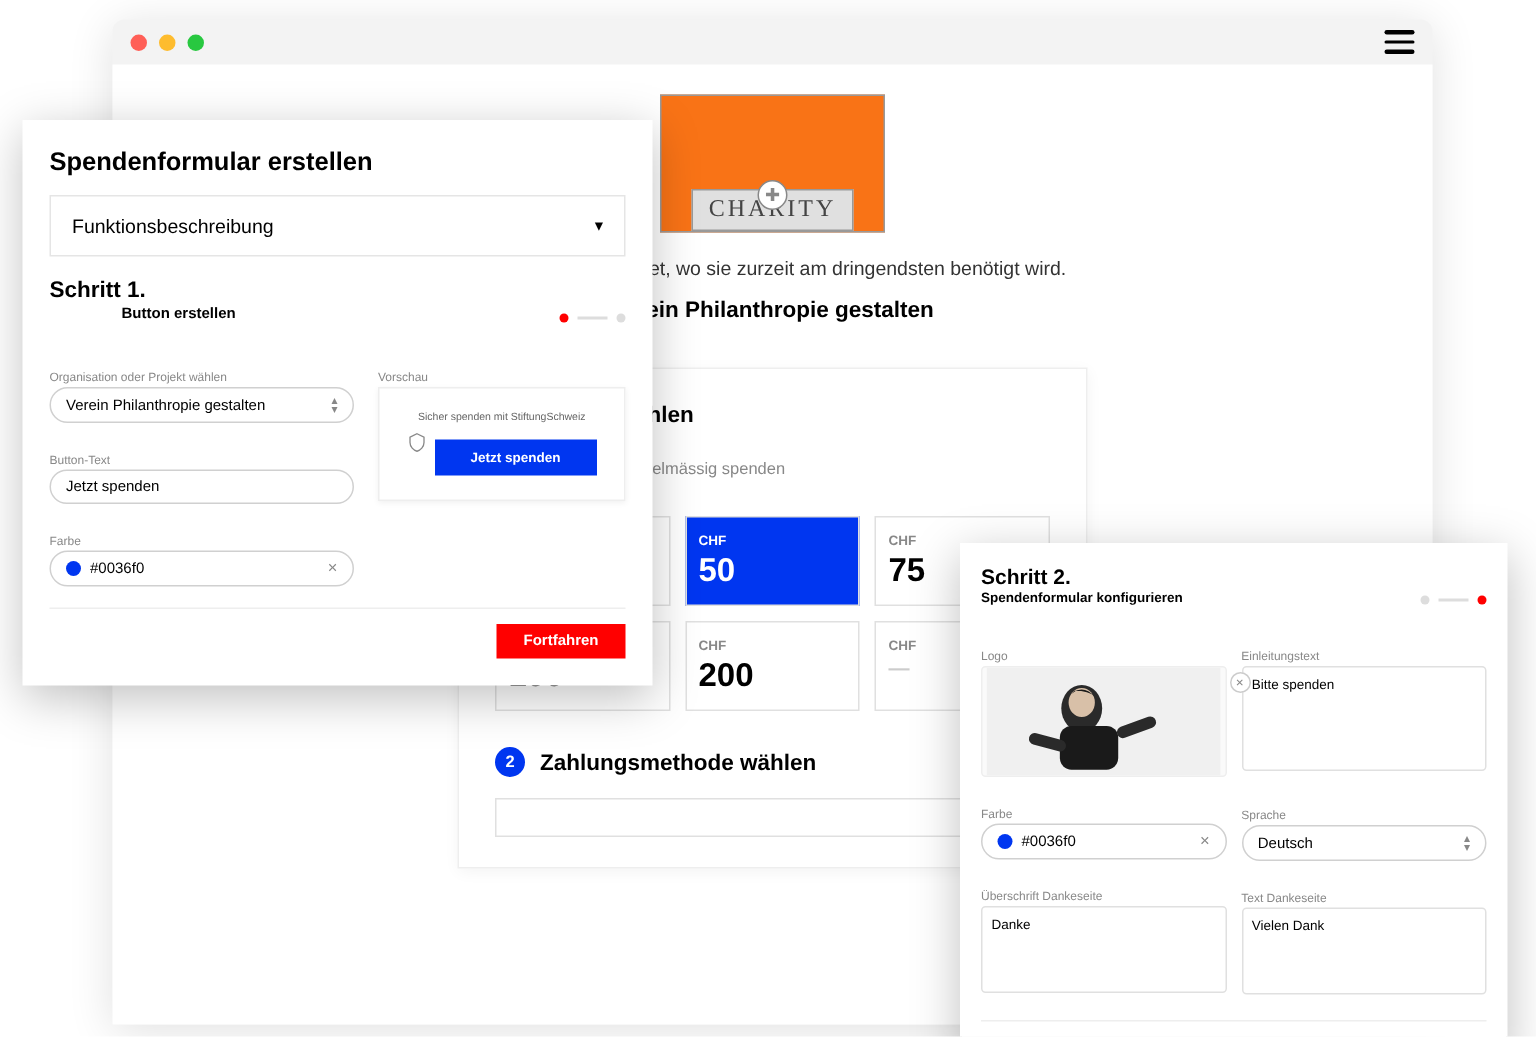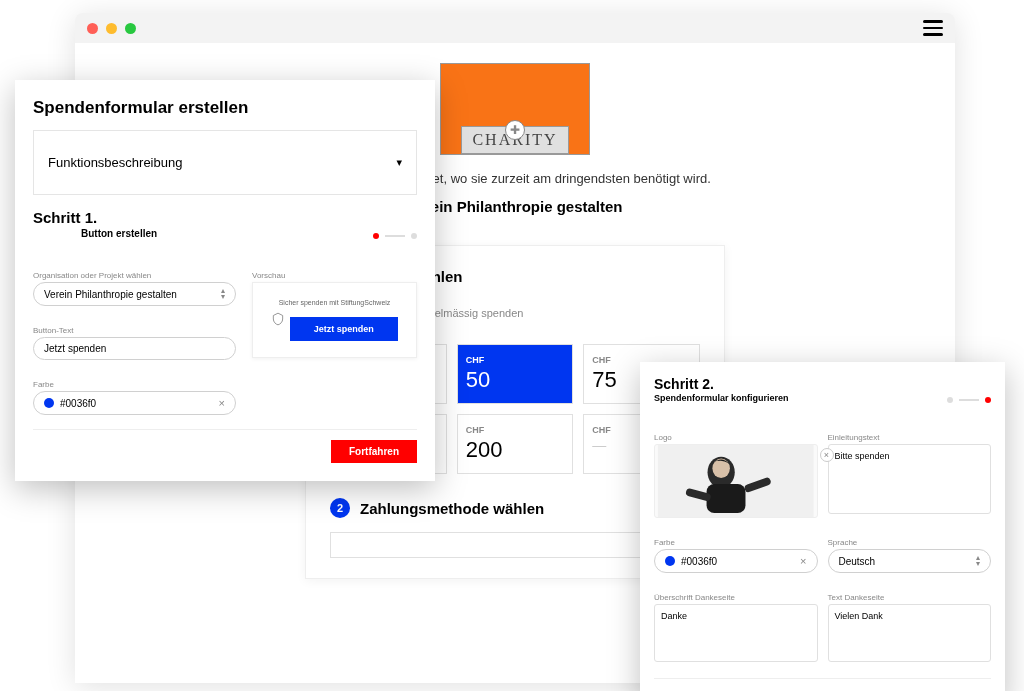--- a/index.html
+++ b/index.html
@@ -31,38 +31,38 @@
   .step-head { display:flex; align-items:center; gap:10px; margin-bottom:14px; }
   .step-badge { width:20px; height:20px; border-radius:50%; background:#0036f0; color:#fff; font-size:11px; font-weight:bold; display:flex; align-items:center; justify-content:center; }
   .step-title { font-weight: bold; font-size: 15px; }
 
   .check-row { display:flex; align-items:center; gap:8px; padding:6px 10px; margin:4px 0 18px; font-size:11px; color:#888; }
   .check-row .box { width:14px; height:14px; border:1px solid #ccc; }
 
   .amount-grid { display:grid; grid-template-columns: repeat(3, 1fr); gap:10px; }
   .amount-card { border:1px solid #e0e0e0; padding:10px 8px; text-align:left; cursor:pointer; background:#fff; }
   .amount-card .cur { font-size:9px; color:#888; font-weight:bold; }
-  .amount-card .val { font-size:22px; font-weight:400; margin-top:2px; }
+  .amount-card .val { font-size:22px; font-weight:700; margin-top:2px; }
   .amount-card.selected { background:#0036f0; color:#fff; }
   .amount-card.selected .cur { color:#fff; }
   .amount-card.custom .val { color:#ccc; font-size:14px; display:flex; align-items:center; }
   .amount-card.custom .pen { margin-left:auto; font-size:11px; }
 
   .pay-row { border:1px solid #e0e0e0; padding:12px 14px; display:flex; align-items:center; gap:10px; font-size:12px; color:#555; margin-top:10px; }
   .pay-row .radio { width:14px; height:14px; border:1.5px solid #ccc; border-radius:50%; }
   .visa { font-family: Arial; font-weight:900; font-style:italic; color:#1a1f71; font-size:11px; }
   .mc { display:inline-flex; }
   .mc .c1 { width:12px; height:12px; background:#eb001b; border-radius:50%; }
   .mc .c2 { width:12px; height:12px; background:#f79e1b; border-radius:50%; margin-left:-4px; }
   .pay-row .chev { margin-left:auto; font-size:12px; }
 
   
   .modal1 { position:absolute; top: 80px; left: 15px; width: 420px; background:#fff; box-shadow: 0 8px 30px rgba(0,0,0,0.25); padding: 18px; z-index: 20; }
   .modal1 h2 { font-size: 17px; font-weight:700; margin-bottom: 12px; }
-  .accordion { border:1px solid #e5e5e5; padding:24px 14px; display:flex; justify-content:space-between; align-items:center; font-size:13px; font-weight:500; cursor:pointer; }
+  .accordion { border:1px solid #e5e5e5; padding:12px 14px; display:flex; justify-content:space-between; align-items:center; font-size:13px; font-weight:500; cursor:pointer; }
   .accordion .chev { font-size:11px; }
 
   .step1-head { margin-top:14px; }
   .step1-head h3 { font-size:15px; font-weight:700; }
   .step1-head .sub { font-size:10px; font-weight:600; margin-top:2px;margin-left:48px; }
   .dots-row { display:flex; gap:6px; align-items:center; margin-left:20px; }
   .dot { width:6px; height:6px; border-radius:50%; background:#ddd; }
   .dot.active { background:#ff0000; }
   .progress-line { width:20px; height:2px; background:#ddd; }
   .head-flex { display:flex; align-items:flex-end; justify-content:space-between; }

